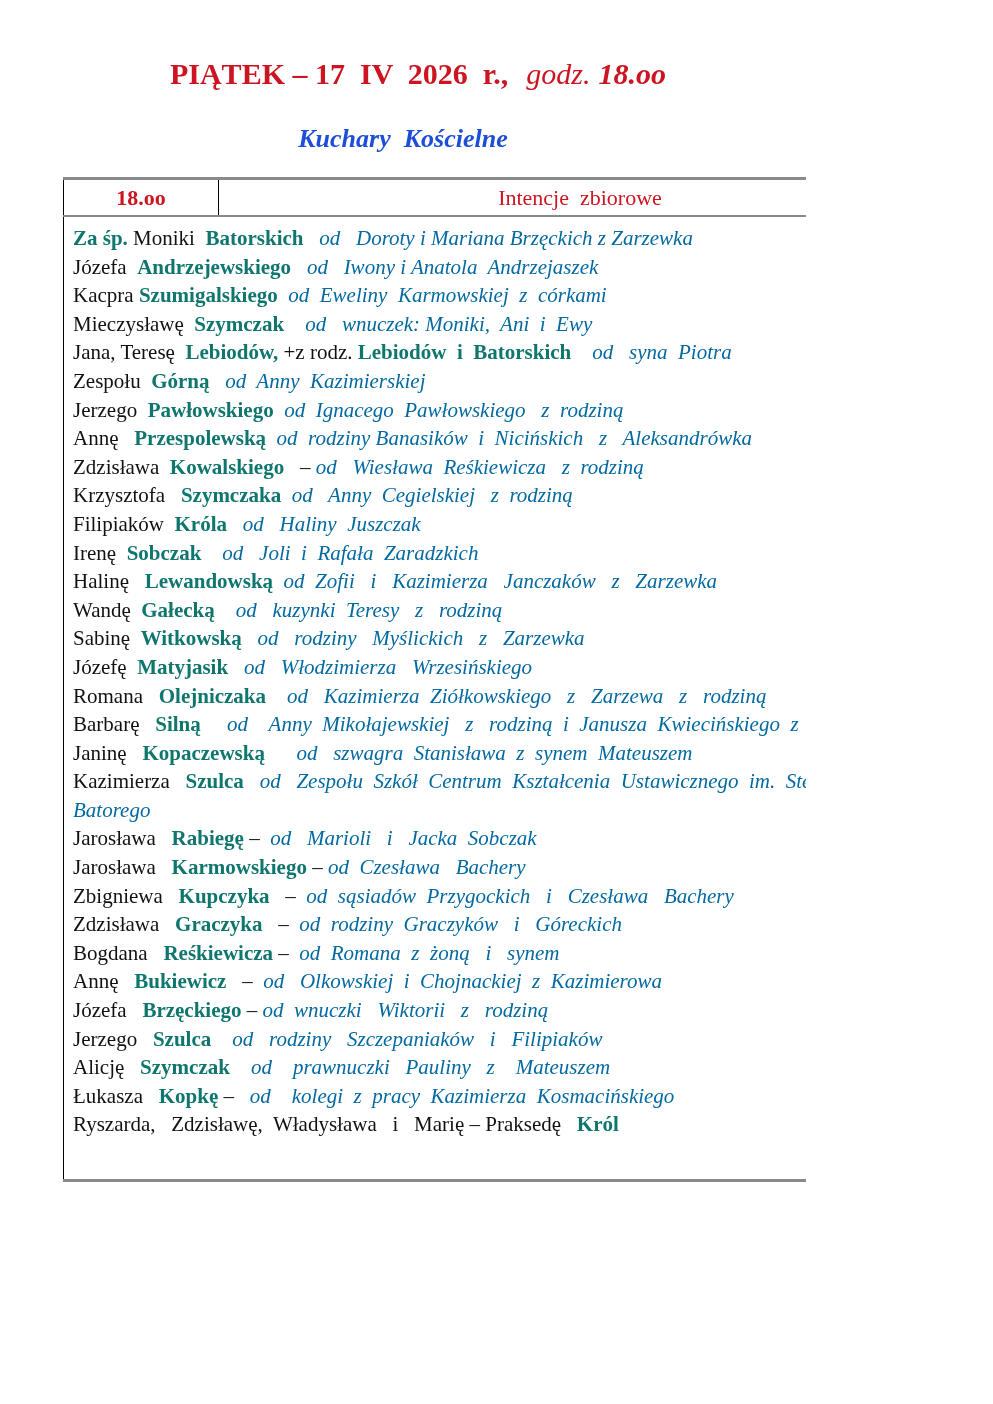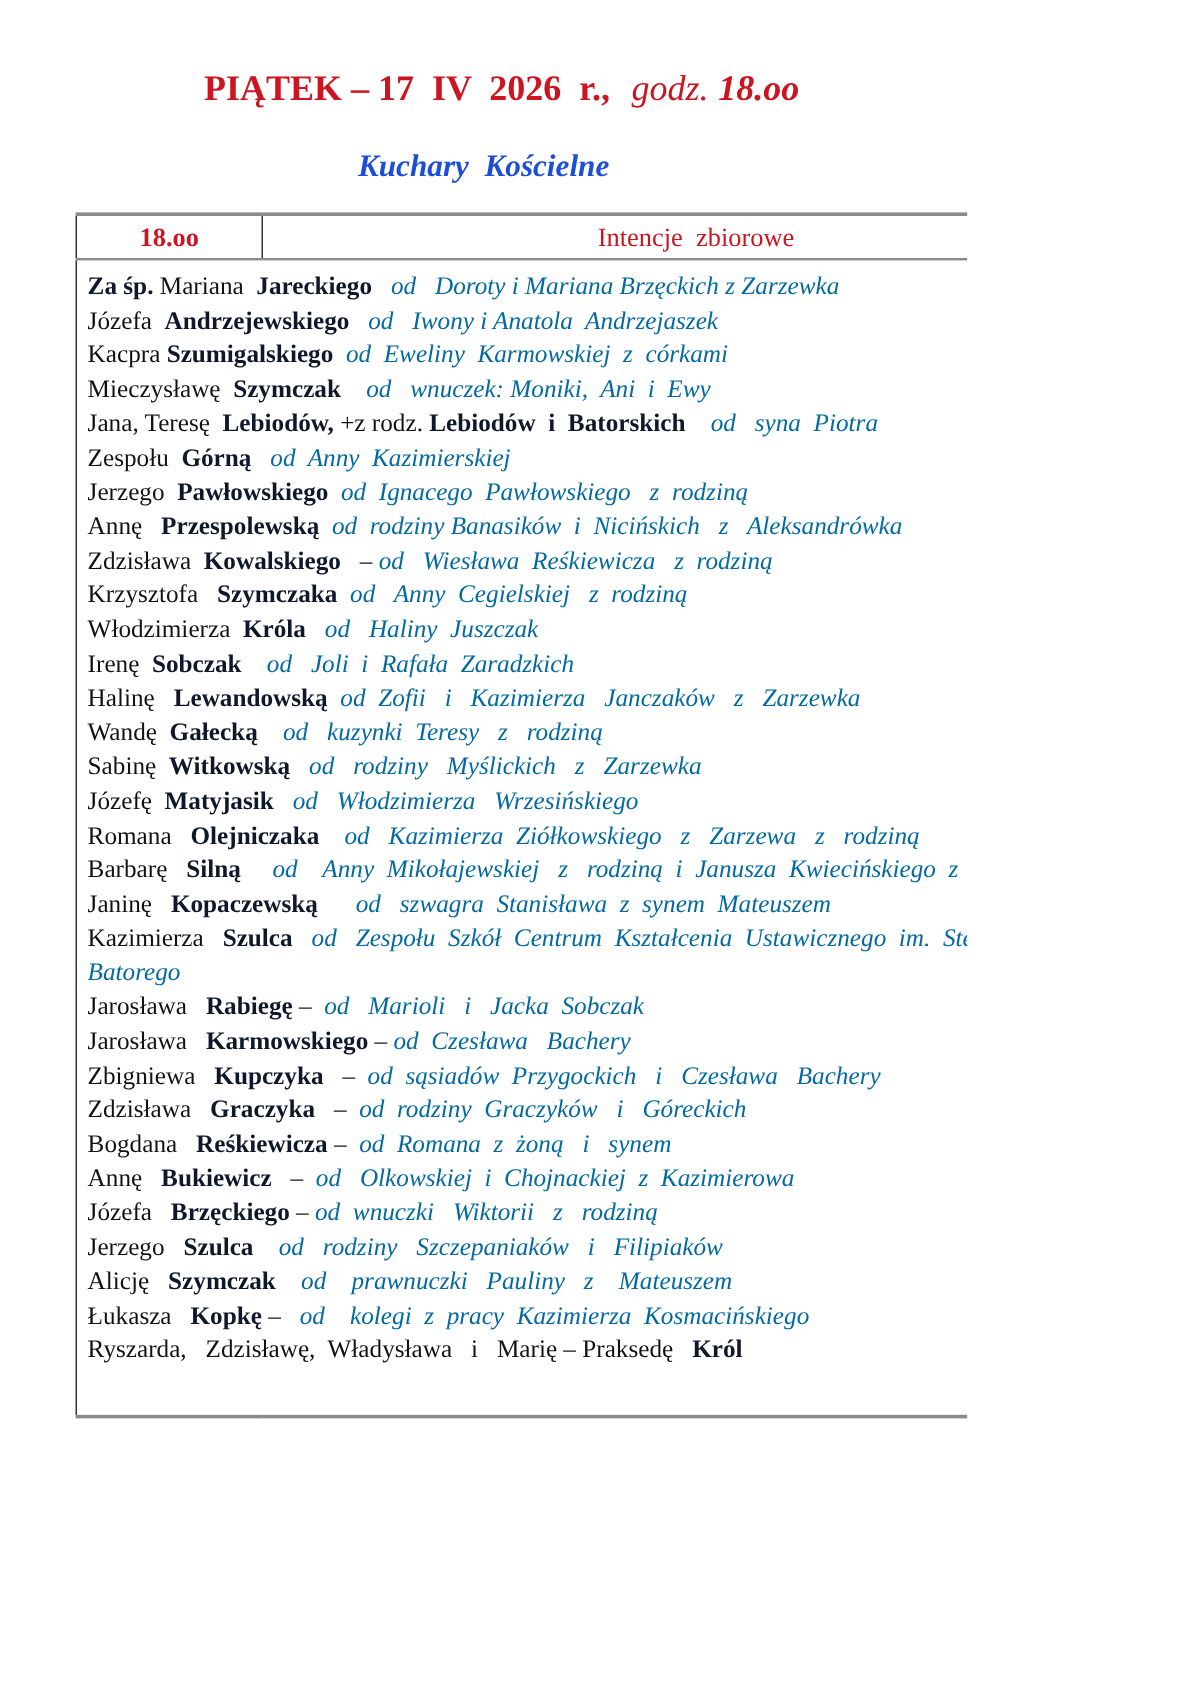--- a/index.html
+++ b/index.html
@@ -71,21 +71,21 @@
     border-bottom: 3px solid #8a8a8a;
     padding: 7px 8px 40px 9px;
     vertical-align: top;
   }
   .intention-line {
     font-size: 21px;
     line-height: 28.6px;
     white-space: pre-wrap;
   }
   .seg-p { color: #111111; font-weight: normal; }
-  .seg-b { color: #0f172a; font-weight: bold; }
+  .seg-b { color: #0f766e; font-weight: bold; }
   .seg-u { color: #0369a1; font-style: italic; font-weight: normal; }
 </style>
 </head>
 <body>
 
 <div class="page">
 
   <div class="doc-title">
     <span class="t-main">PIĄTEK – 17  IV  2026  r.,</span><span class="t-godz">godz.</span><span class="t-time">18.oo</span>
   </div>
@@ -94,31 +94,31 @@
 
   <table class="intentions-table">
     <tbody>
         <tr class="header-row">
       <td class="time-cell">18.oo</td>
       <td class="header-cell">Intencje  zbiorowe</td>
     </tr>
     <tr>
       <td class="body-cell" colspan="2">
         <div id="intentions-list">
-              <div class="intention-line"><span class="seg-b">Za śp.</span><span class="seg-p"> Mariana  </span><span class="seg-b">Jareckiego</span><span class="seg-u">   od   Doroty i Mariana Brzęckich z Zarzewka</span></div>
+              <div class="intention-line"><span class="seg-b">Za śp.</span><span class="seg-p"> Moniki  </span><span class="seg-b">Batorskich</span><span class="seg-u">   od   Doroty i Mariana Brzęckich z Zarzewka</span></div>
               <div class="intention-line"><span class="seg-p">Józefa  </span><span class="seg-b">Andrzejewskiego</span><span class="seg-u">   od   Iwony i Anatola  Andrzejaszek</span></div>
               <div class="intention-line"><span class="seg-p">Kacpra </span><span class="seg-b">Szumigalskiego</span><span class="seg-u">  od  Eweliny  Karmowskiej  z  córkami</span></div>
               <div class="intention-line"><span class="seg-p">Mieczysławę  </span><span class="seg-b">Szymczak</span><span class="seg-u">    od   wnuczek: Moniki,  Ani  i  Ewy</span></div>
               <div class="intention-line"><span class="seg-p">Jana, Teresę  </span><span class="seg-b">Lebiodów,</span><span class="seg-p"> +z rodz. </span><span class="seg-b">Lebiodów  i  Batorskich</span><span class="seg-u">    od   syna  Piotra</span></div>
               <div class="intention-line"><span class="seg-p">Zespołu  </span><span class="seg-b">Górną</span><span class="seg-u">   od  Anny  Kazimierskiej</span></div>
               <div class="intention-line"><span class="seg-p">Jerzego  </span><span class="seg-b">Pawłowskiego</span><span class="seg-u">  od  Ignacego  Pawłowskiego   z  rodziną</span></div>
               <div class="intention-line"><span class="seg-p">Annę   </span><span class="seg-b">Przespolewską</span><span class="seg-u">  od  rodziny Banasików  i  Nicińskich   z   Aleksandrówka</span></div>
               <div class="intention-line"><span class="seg-p">Zdzisława  </span><span class="seg-b">Kowalskiego</span><span class="seg-p">   – </span><span class="seg-u">od   Wiesława  Reśkiewicza   z  rodziną</span></div>
               <div class="intention-line"><span class="seg-p">Krzysztofa   </span><span class="seg-b">Szymczaka</span><span class="seg-u">  od   Anny  Cegielskiej   z  rodziną</span></div>
-              <div class="intention-line"><span class="seg-p">Włodzimierza  </span><span class="seg-b">Króla</span><span class="seg-u">   od   Haliny  Juszczak</span></div>
+              <div class="intention-line"><span class="seg-p">Filipiaków  </span><span class="seg-b">Króla</span><span class="seg-u">   od   Haliny  Juszczak</span></div>
               <div class="intention-line"><span class="seg-p">Irenę  </span><span class="seg-b">Sobczak</span><span class="seg-u">    od   Joli  i  Rafała  Zaradzkich</span></div>
               <div class="intention-line"><span class="seg-p">Halinę   </span><span class="seg-b">Lewandowską</span><span class="seg-u">  od  Zofii   i   Kazimierza   Janczaków   z   Zarzewka</span></div>
               <div class="intention-line"><span class="seg-p">Wandę  </span><span class="seg-b">Gałecką</span><span class="seg-u">    od   kuzynki  Teresy   z   rodziną</span></div>
               <div class="intention-line"><span class="seg-p">Sabinę  </span><span class="seg-b">Witkowską</span><span class="seg-u">   od   rodziny   Myślickich   z   Zarzewka</span></div>
               <div class="intention-line"><span class="seg-p">Józefę  </span><span class="seg-b">Matyjasik</span><span class="seg-u">   od   Włodzimierza   Wrzesińskiego</span></div>
               <div class="intention-line"><span class="seg-p">Romana   </span><span class="seg-b">Olejniczaka</span><span class="seg-u">    od   Kazimierza  Ziółkowskiego   z   Zarzewa   z   rodziną</span></div>
               <div class="intention-line"><span class="seg-p">Barbarę   </span><span class="seg-b">Silną</span><span class="seg-u">     od    Anny  Mikołajewskiej   z   rodziną  i  Janusza  Kwiecińskiego  z  rodziną</span></div>
               <div class="intention-line"><span class="seg-p">Janinę   </span><span class="seg-b">Kopaczewską</span><span class="seg-u">      od   szwagra  Stanisława  z  synem  Mateuszem</span></div>
               <div class="intention-line"><span class="seg-p">Kazimierza   </span><span class="seg-b">Szulca</span><span class="seg-u">   od   Zespołu  Szkół  Centrum  Kształcenia  Ustawicznego  im.  Stefana  Batorego</span></div>
               <div class="intention-line"><span class="seg-p">Jarosława   </span><span class="seg-b">Rabiegę</span><span class="seg-p"> –  </span><span class="seg-u">od   Marioli   i   Jacka  Sobczak</span></div>

